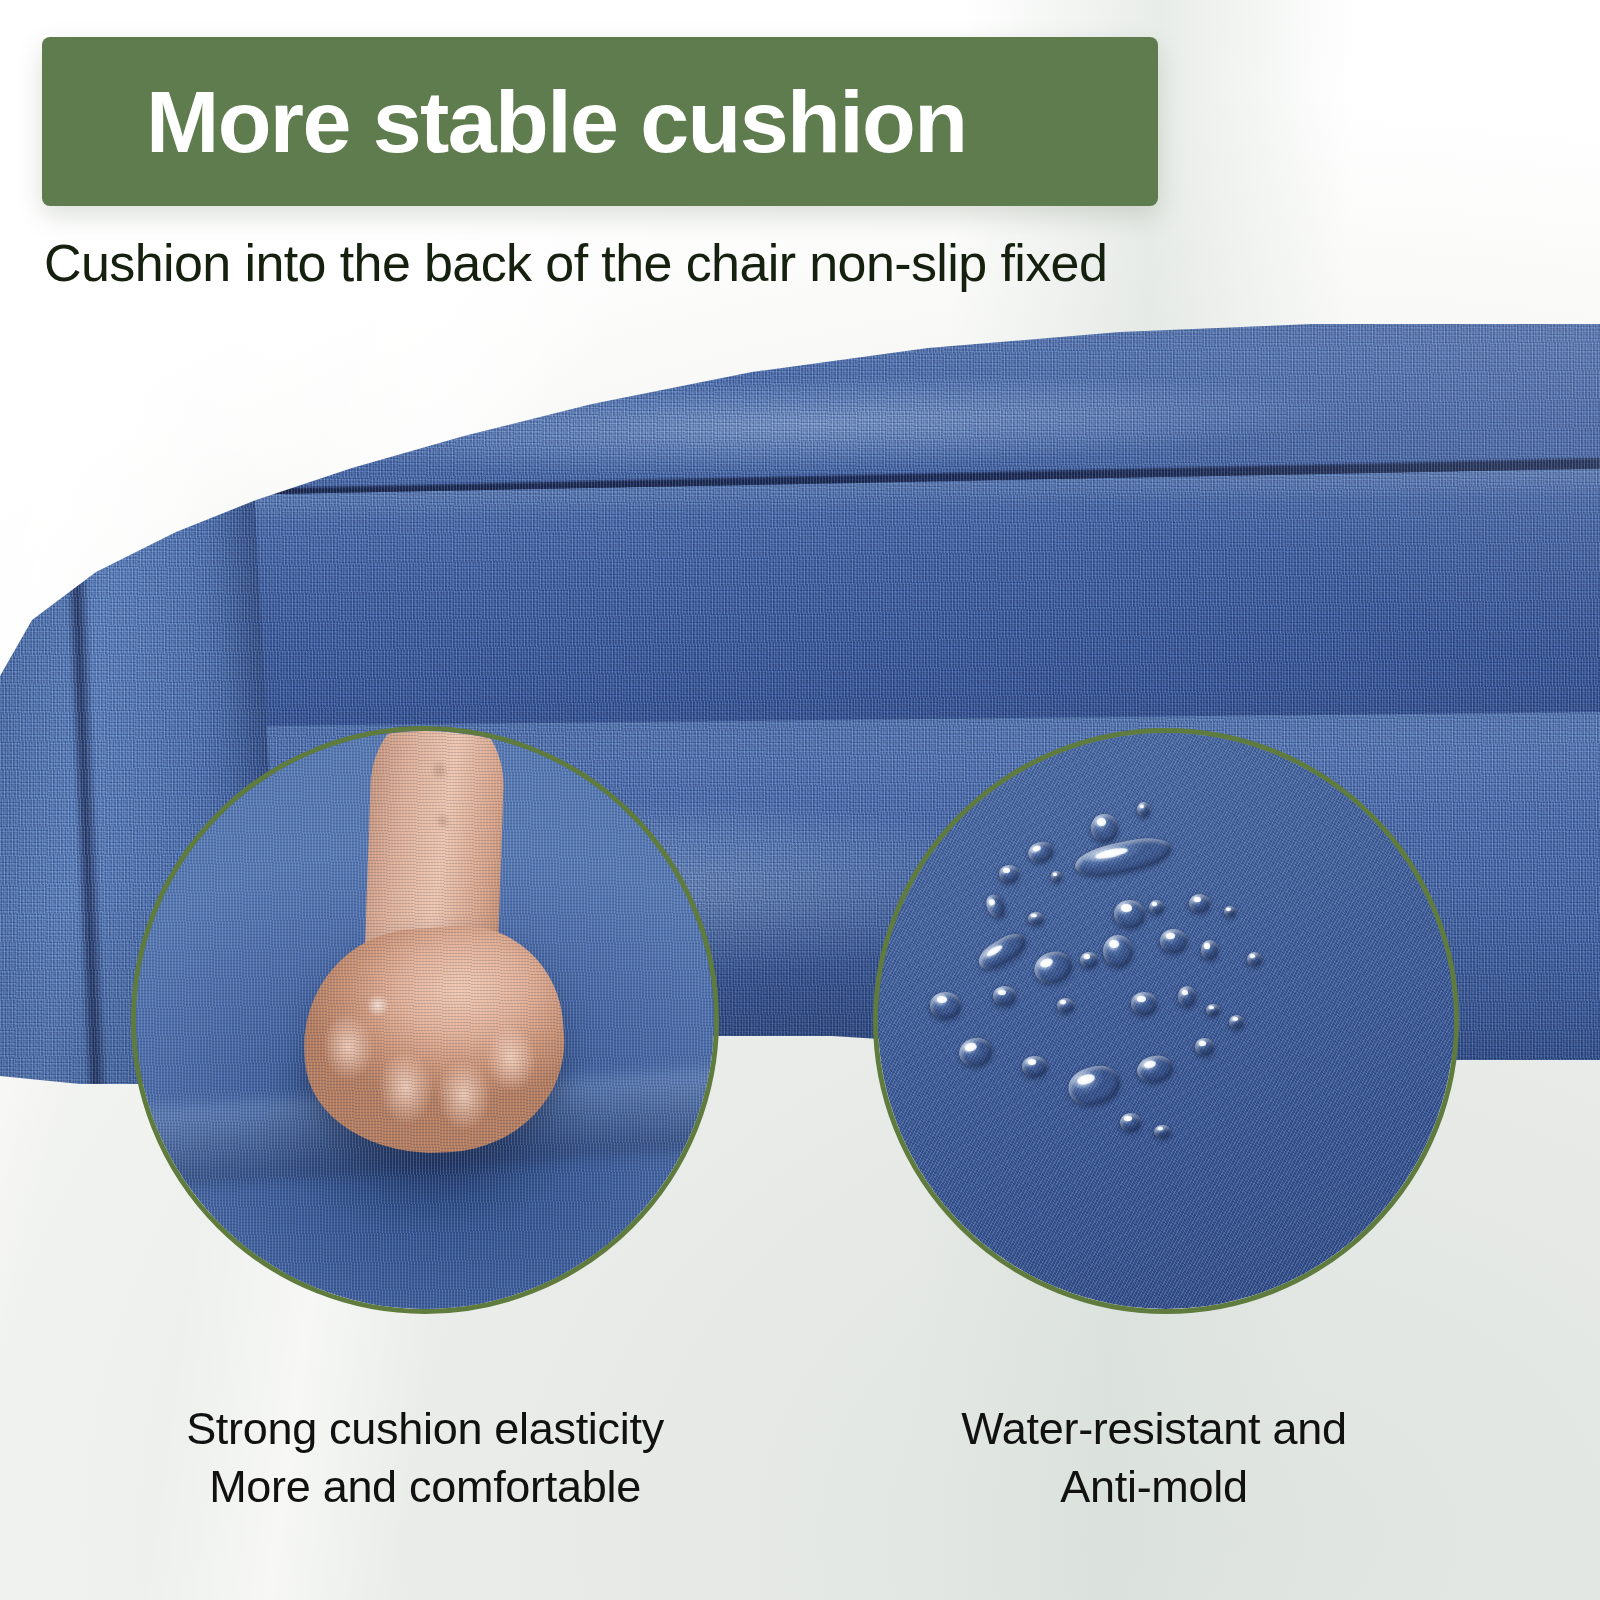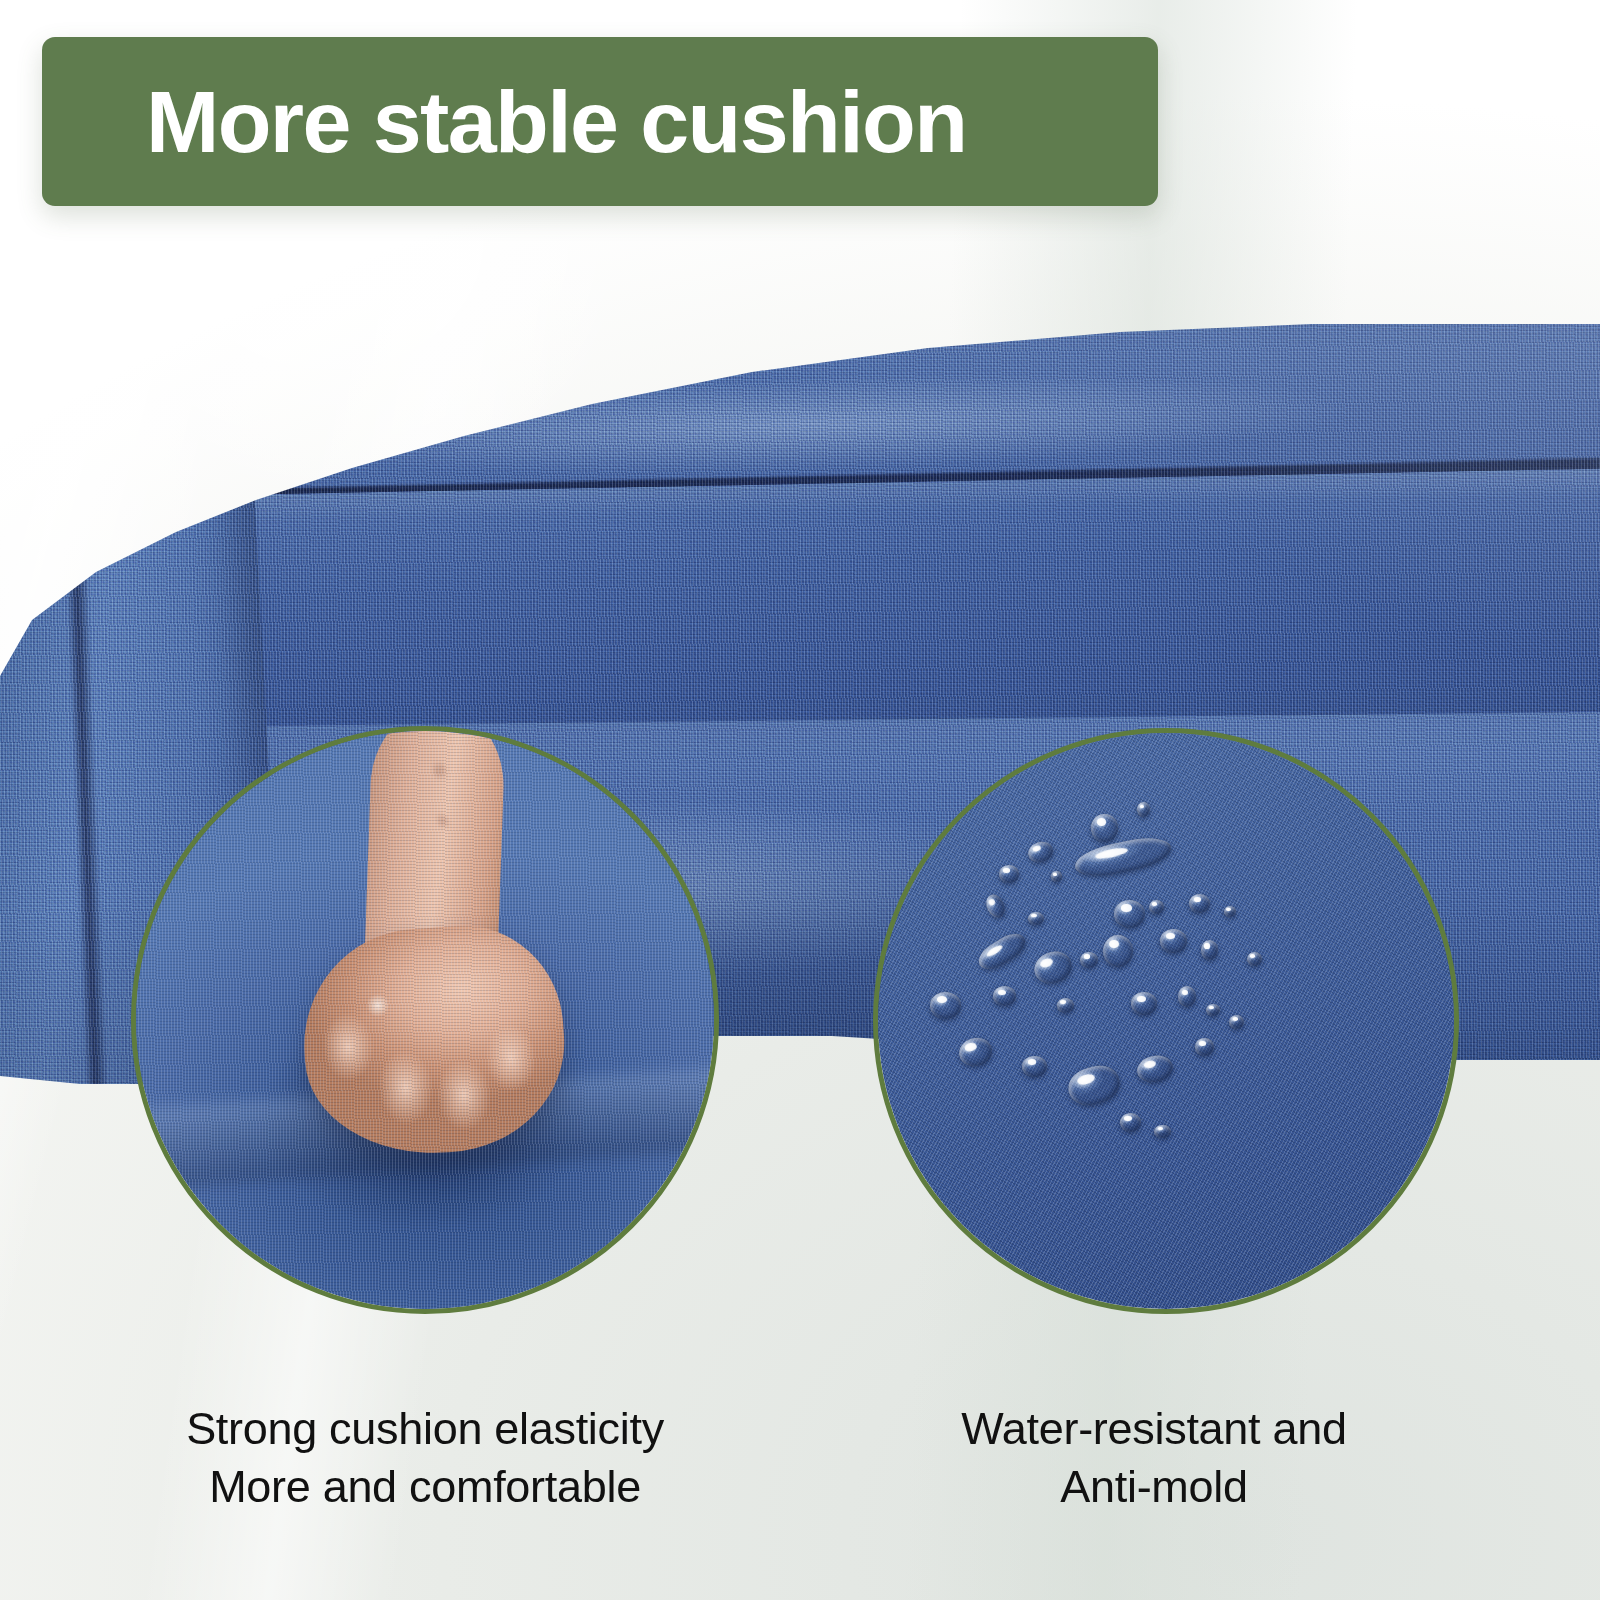--- a/index.html
+++ b/index.html
@@ -42,21 +42,21 @@
     pointer-events: none;
   }
 
   
   .banner {
     position: absolute;
     left: 42px;
     top: 37px;
     width: 1116px;
     height: 169px;
-    border-radius: 13px;
+    border-radius: 8px;
     background: #5f7c4e;
     box-shadow: 0 10px 26px rgba(80,100,70,.20);
     display: flex;
     align-items: center;
     box-sizing: border-box;
     padding-left: 104px;
   }
   .banner-title {
     color: #ffffff;
     font-size: 88px;
@@ -365,20 +365,21 @@
 <div id="stage">
 
   <div class="bg-base"></div>
   <div class="bg-sheen"></div>
   <div class="bg-corner-glow"></div>
 
   <div class="banner">
     <div class="banner-title">More stable cushion</div>
   </div>
 
+  <div class="subtitle">Cushion into the back of the chair non-slip fixed</div>
 
   <div class="photo-wrap">
     <div class="cushion">
 
       <div class="slab-back">
         <div class="slab-back-hl"></div>
       </div>
 
       <div class="seam-top"></div>
 

